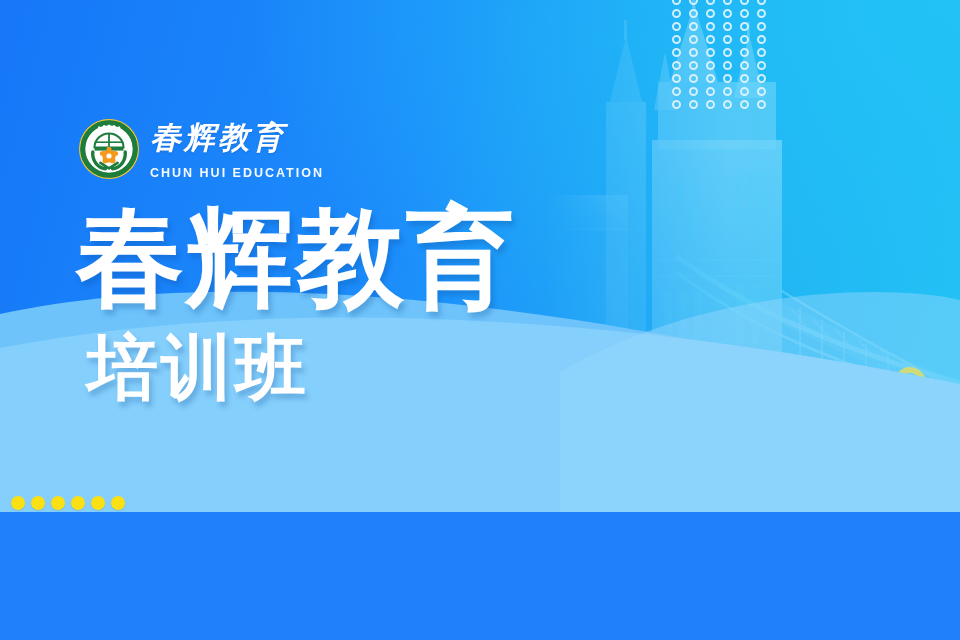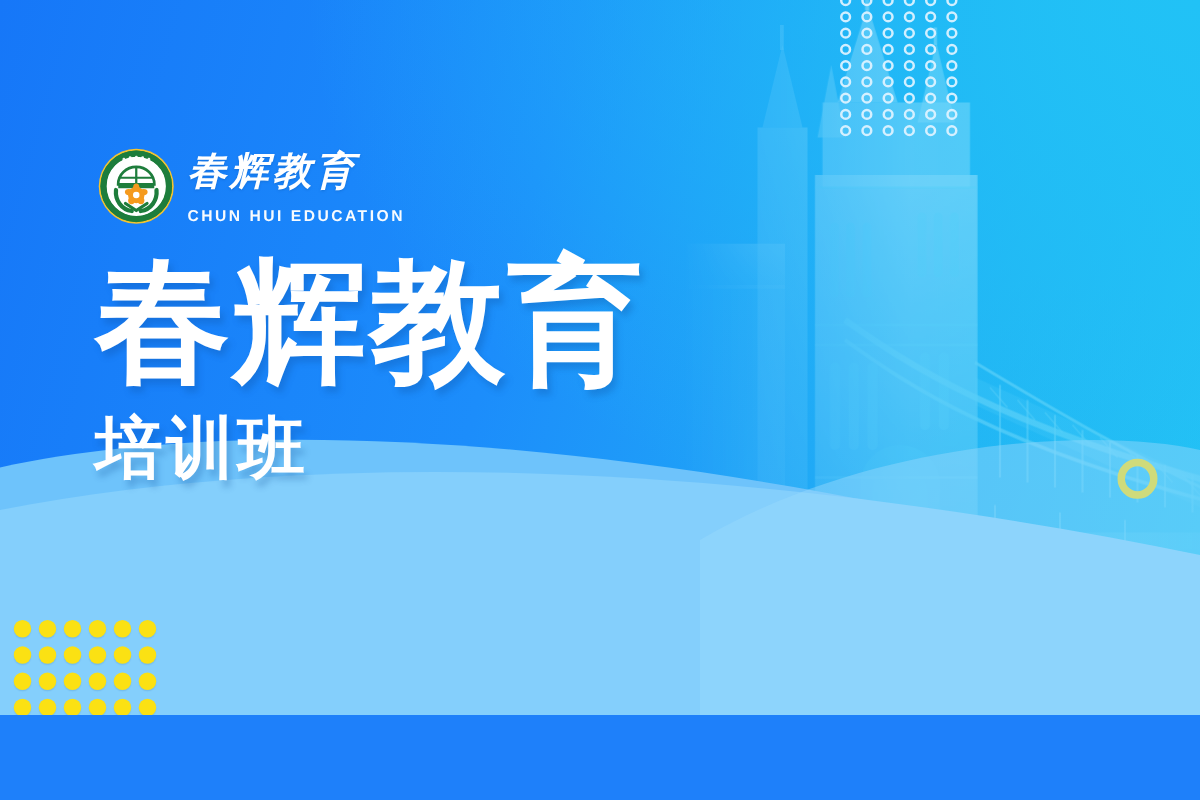--- a/index.html
+++ b/index.html
@@ -5,21 +5,21 @@
   * { margin:0; padding:0; box-sizing:border-box; }
   html, body { width:960px; height:640px; overflow:hidden; }
   body {
     font-family:"Liberation Sans", sans-serif;
     background:#1E80FA;
   }
 
   #banner {
     position:relative;
     width:960px;
-    height:572px;
+    height:512px;
     overflow:hidden;
     background:
       radial-gradient(120% 130% at 100% 0%, #21C2F6 0%, rgba(33,194,246,0) 62%),
       linear-gradient(105deg, #1677F8 0%, #1C8DFB 42%, #22B3F4 78%, #24C4F5 100%);
   }
 
   
   .bridge-layer {
     position:absolute;
     right:-18px; top:-10px;
@@ -111,28 +111,29 @@
     font-size:108px;
     font-weight:700;
     color:#FFFFFF;
     letter-spacing:2px;
     line-height:1.08;
     white-space:nowrap;
     text-shadow:3px 5px 5px rgba(10,72,150,.26);
   }
   #headline-sub {
     font-family:"DejaVu Sans", sans-serif;
-    font-size:54px;
+    font-size:71px;
     font-weight:700;
     color:#FFFFFF;
     letter-spacing:3px;
     line-height:1.1;
     margin-top:12px;
     white-space:nowrap;
     text-shadow:3px 5px 5px rgba(10,72,150,.26);
+    margin-left:11px;
   }
 </style>
 </head>
 <body>
 
 <div id="banner">
 
   <div class="bridge-layer">
     <svg viewBox="0 0 430 500" preserveAspectRatio="xMidYMin slice">
       <defs>

